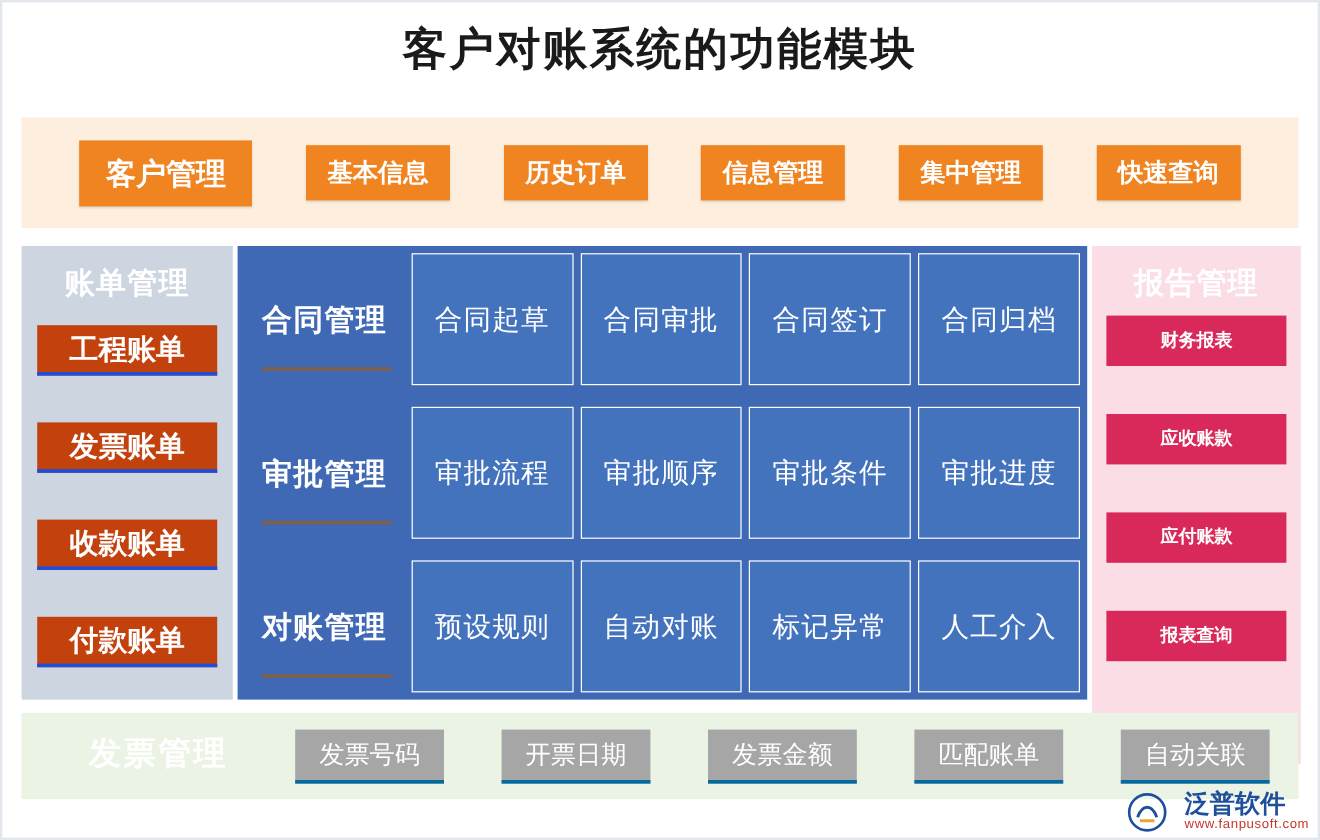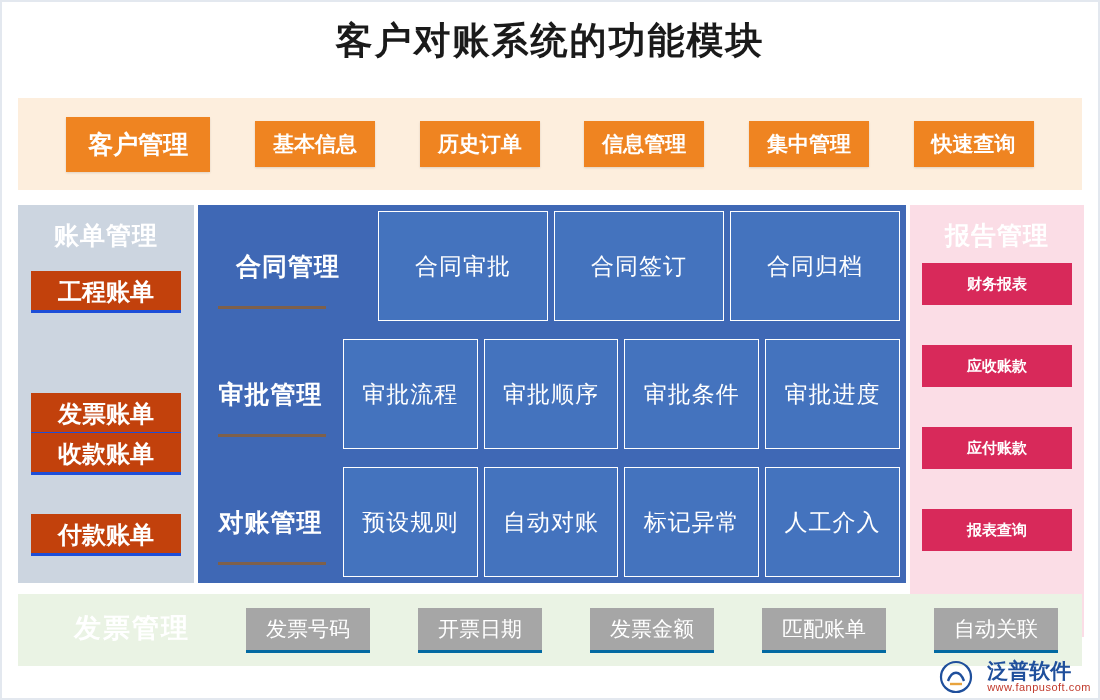--- a/index.html
+++ b/index.html
@@ -90,21 +90,21 @@
     line-height: 42px;
     text-align: center;
     background: #c2410c;
     color: #ffffff;
     font-size: 24px;
     font-weight: bold;
     border-bottom: 3px solid #1d4ed8;
     box-sizing: border-box;
   }
   .chip-green.i0 { top: 66px; }
-  .chip-green.i1 { top: 147px; margin-top: 41px; }
+  .chip-green.i1 { top: 147px; }
   .chip-green.i2 { top: 228px; }
   .chip-green.i3 { top: 309px; }
 
   
   .band-center {
     position: absolute;
     left: 198px; top: 205px;
     width: 708px; height: 378px;
     background: #3f68b5;
   }
@@ -273,20 +273,21 @@
   <div class="chip-green i0">工程账单</div>
   <div class="chip-green i1">发票账单</div>
   <div class="chip-green i2">收款账单</div>
   <div class="chip-green i3">付款账单</div>
 </div>
 
 <div class="band-center">
 
   <div class="row-blue r0">
     <div class="cell-blue head">合同管理</div>
+    <div class="cell-blue">合同起草</div>
     <div class="cell-blue">合同审批</div>
     <div class="cell-blue">合同签订</div>
     <div class="cell-blue">合同归档</div>
   </div>
 
   <div class="row-blue r1">
     <div class="cell-blue head">审批管理</div>
     <div class="cell-blue">审批流程</div>
     <div class="cell-blue">审批顺序</div>
     <div class="cell-blue">审批条件</div>

